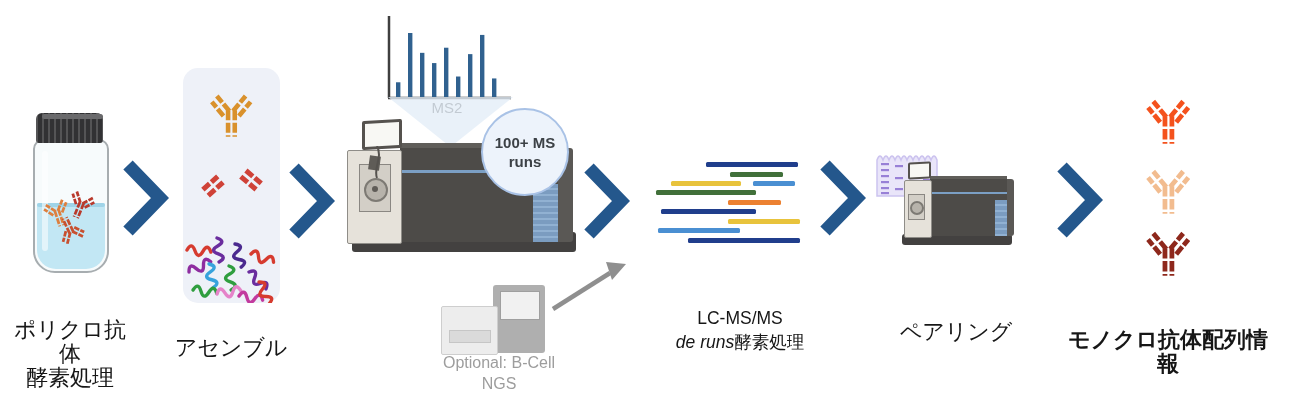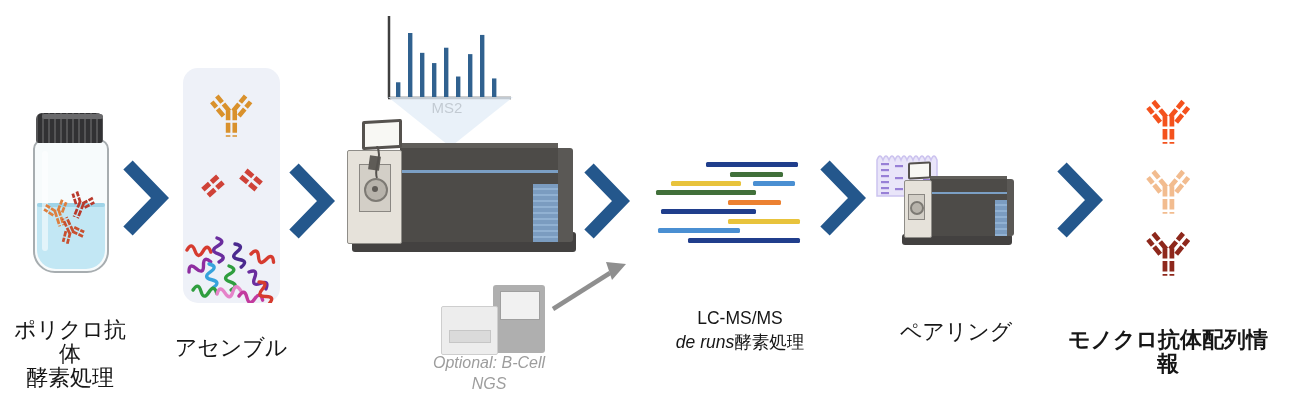--- a/index.html
+++ b/index.html
@@ -178,28 +178,32 @@
     <div class="m-pump" style="left:14px;top:44px;width:30px;height:46px;"></div>
     <div class="m-pump-top" style="left:24px;top:36px;width:11px;height:14px;"></div>
     <div class="m-pump-circle" style="left:19px;top:58px;width:20px;height:20px;"></div>
     <div class="m-pump-dot" style="left:27px;top:66px;width:6px;height:6px;"></div>
     <div class="m-monitor" style="left:17px;top:0;width:34px;height:23px;"></div>
     <svg class="abs" style="left:24px;top:26px;" width="20" height="34">
         <path d="M8 0 C14 12 4 22 8 32" stroke="#55524e" stroke-width="2" fill="none"></path>
       </svg>
   </div>
 
+  <div class="ms-runs">
+    <div>100+ MS</div>
+    <div>runs</div>
+  </div>
 
   <div class="ngs">
     <div class="ngs-rightbox"></div>
     <div class="ngs-screen"></div>
     <div class="ngs-leftbox"></div>
     <div class="ngs-slot"></div>
   </div>
-  <div class="label-gray" style="left:407px;top:352px;width:164px;font-style:italic;">
+  <div class="label-gray" style="left:417px;top:352px;width:164px;">
     <div>Optional: B-Cell</div>
     <div>NGS</div>
   </div>
   <svg class="gray-arrow" width="82" height="56">
     <line x1="5" y1="49" x2="62" y2="13" stroke="#8f8f8f" stroke-width="4.5"></line>
     <polygon points="58,2 78,4 64,20" fill="#8f8f8f"></polygon>
   </svg>
 
   <svg class="chev" style="left:582px;top:161px" viewBox="0 0 48 80">
       <path d="M7 7 L39 40 L7 73"></path>

